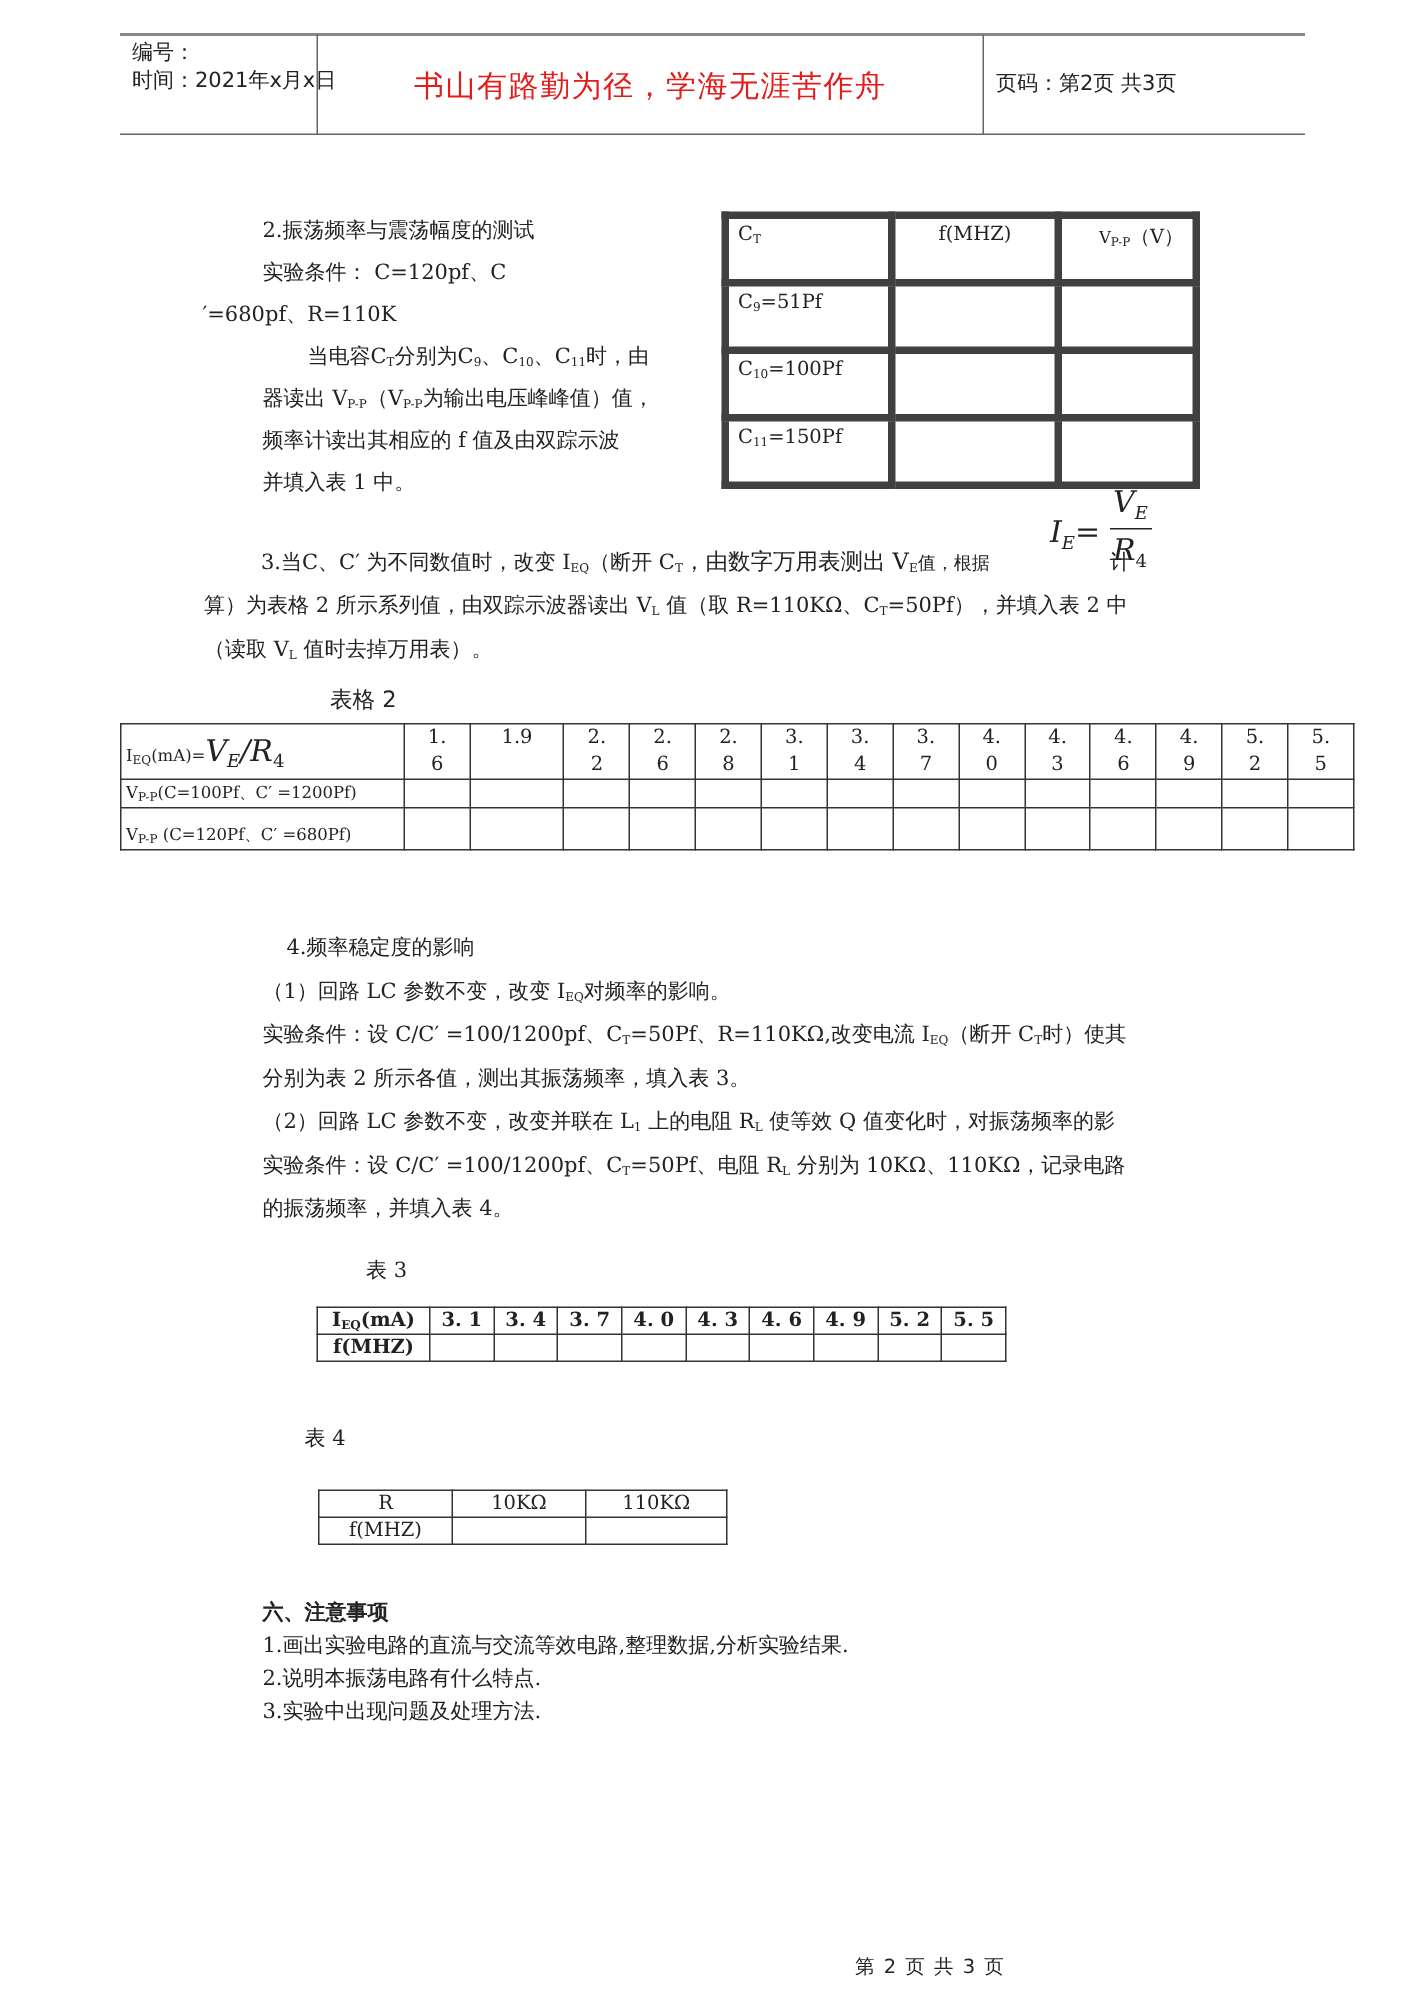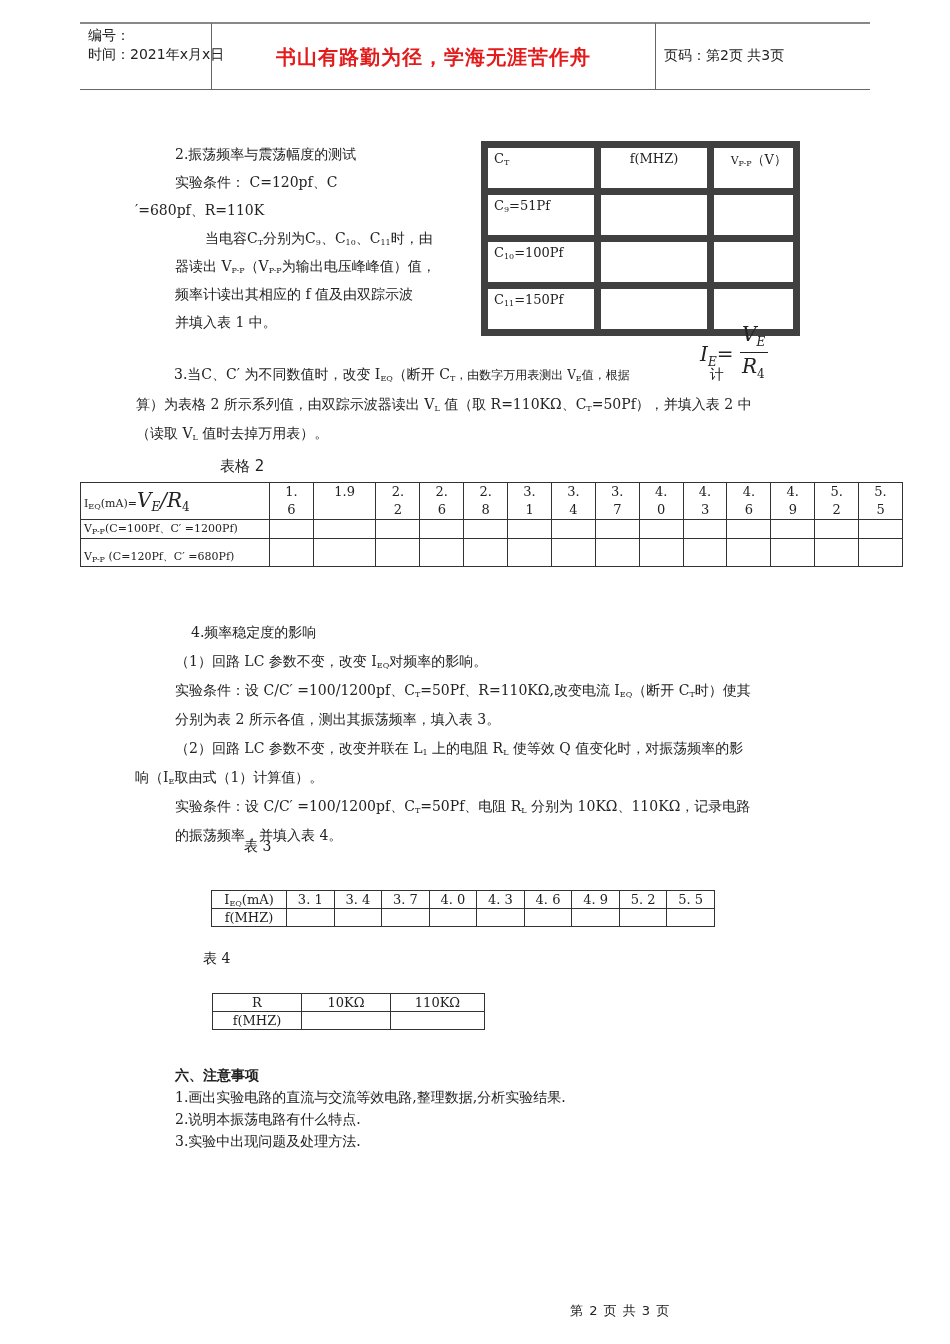--- a/index.html
+++ b/index.html
@@ -11,42 +11,42 @@
     .abs { position: absolute; }
     .sans { font-family: "DejaVu Sans", "Liberation Sans", sans-serif; }
     sub, .sub { font-size: 8px; vertical-align: -2px; line-height: 0; }
 
     
     .hdr-line-top { left: 80px; top: 22px; width: 790px; height: 2px; background: #888; }
     .hdr-line-bot { left: 80px; top: 89px; width: 790px; height: 1px; background: #666; }
     .hdr-vline1 { left: 211px; top: 23px; width: 1px; height: 67px; background: #666; }
     .hdr-vline2 { left: 655px; top: 23px; width: 1px; height: 67px; background: #666; }
     .hdr-left { left: 88px; top: 26px; font-size: 14px; line-height: 19px; color: #222; }
-    .hdr-motto { left: 212px; top: 44px; width: 443px; text-align: center; font-size: 20px; color: #e31b1b; font-weight: bold; letter-spacing: 1px; }
+    .hdr-motto { left: 212px; top: 44px; width: 443px; text-align: center; font-size: 20px; color: #e31b1b; font-weight: normal; letter-spacing: 1px; }
     .hdr-right { left: 664px; top: 47px; font-size: 14px; color: #222; }
 
     
     .p { line-height: 28px; font-size: 14px; }
     .sec2 { left: 175px; top: 140px; width: 290px; }
     .sec2 .line { height: 28px; white-space: nowrap; }
 
     table { border-collapse: collapse; }
     .t1 { left: 481px; top: 141px; width: 319px; font-size: 13px; }
-    .t1 td { border: 7px solid #404040; height: 34px; vertical-align: top; padding: 3px 6px; }
+    .t1 td { border: 5px solid #404040; height: 34px; vertical-align: top; padding: 3px 6px; }
     .t1 tr:first-child td { height: 34px; }
 
     .formula { left: 700px; top: 322px; width: 80px; height: 60px; font-family: "DejaVu Serif", "Liberation Serif", serif; font-style: italic; }
     .sec3 { left: 136px; top: 360px; width: 690px; font-size: 14px; line-height: 29px; }
 
     .t2 { left: 80px; top: 482px; width: 823px; font-size: 13px; }
     .t2 td { border: 1px solid #333; padding: 0 3px; vertical-align: top; }
 
     .sec4 { left: 175px; top: 618px; width: 660px; font-size: 14px; line-height: 29px; }
 
-    .t3 { left: 211px; top: 890px; width: 504px; font-size: 13px; }
+    .t3 { left: 211px; top: 871px; width: 460px; font-size: 13px; font-weight: bold; }
     .t3 td { border: 1px solid #333; height: 17px; padding: 0 3px; text-align: center; line-height: 17px; }
 
     .t4 { left: 212px; top: 993px; width: 273px; font-size: 13px; }
     .t4 td { border: 1px solid #333; height: 17px; padding: 0 3px; text-align: center; line-height: 17px; }
 
     .notes { left: 175px; top: 1064px; font-size: 14px; line-height: 22px; }
     .footer { left: 570px; top: 1302px; font-size: 13px; letter-spacing: 1px; }
   </style>
 </head>
 <body>
@@ -103,21 +103,21 @@
 
 <div class="abs formula">
   <div class="abs" style="left:0;top:20px;font-size:20px"><span>I</span><span style="font-size:12px;vertical-align:-5px">E</span><span style="font-style:normal">=</span></div>
   <div class="abs" style="left:42px;top:0;font-size:20px"><span>V</span><span style="font-size:12px;vertical-align:-5px">E</span></div>
   <div class="abs" style="left:40px;top:30px;width:28px;height:1px;background:#222"></div>
   <div class="abs" style="left:42px;top:32px;font-size:20px"><span>R</span><span style="font-size:12px;font-style:normal;vertical-align:-5px">4</span></div>
 </div>
 
 <div class="abs sec3">
   <div style="padding-left:38px;white-space:nowrap">
-    <span>3.当C、C′ 为不同数值时，改变 I</span><span class="sub">EQ</span><span>（断开 C</span><span class="sub">T</span><span style="font-size:12px">，由数字万用表测出 V</span><span class="sub">E</span><span style="font-size:12px">值，根据</span><span style="display:inline-block;width:80px"></span><span>计</span>
+    <span>3.当C、C′ 为不同数值时，改变 I</span><span class="sub">EQ</span><span>（断开 C</span><span class="sub">T</span><span style="font-size:15px">，由数字万用表测出 V</span><span class="sub">E</span><span style="font-size:12px">值，根据</span><span style="display:inline-block;width:80px"></span><span>计</span>
   </div>
   <div style="white-space:nowrap">
     <span>算）为表格 2 所示系列值，由双踪示波器读出 V</span><span class="sub">L</span><span> 值（取 R=110KΩ、C</span><span class="sub">T</span><span>=50Pf），并填入表 2 中</span>
   </div>
   <div style="white-space:nowrap">
     <span>（读取 V</span><span class="sub">L</span><span> 值时去掉万用表）。</span>
   </div>
   <div class="sans" style="padding-left:84px;margin-top:4px;font-size:15px">表格  2</div>
 </div>
 
@@ -220,21 +220,20 @@
   </tr>
 </tbody>
   </table>
 
 <div class="abs sec4">
   <div style="padding-left:16px">4.频率稳定度的影响</div>
   <div style="white-space:nowrap"><span>（1）回路 LC 参数不变，改变 I</span><span class="sub">EQ</span><span>对频率的影响。</span></div>
   <div style="white-space:nowrap"><span>实验条件：设 C/C′ =100/1200pf、C</span><span class="sub">T</span><span>=50Pf、R=110KΩ,改变电流 I</span><span class="sub">EQ</span><span>（断开 C</span><span class="sub">T</span><span>时）使其</span></div>
   <div>分别为表 2 所示各值，测出其振荡频率，填入表 3。</div>
   <div style="white-space:nowrap"><span>（2）回路 LC 参数不变，改变并联在 L</span><span class="sub">1</span><span> 上的电阻 R</span><span class="sub">L</span><span> 使等效 Q 值变化时，对振荡频率的影</span></div>
-  <div style="margin-left:-40px;white-space:nowrap"><span>响（I</span><span class="sub">E</span><span>取由式（1）计算值）。</span></div>
   <div style="white-space:nowrap"><span>实验条件：设 C/C′ =100/1200pf、C</span><span class="sub">T</span><span>=50Pf、电阻 R</span><span class="sub">L</span><span> 分别为 10KΩ、110KΩ，记录电路</span></div>
   <div>的振荡频率，并填入表 4。</div>
 </div>
 
 <div class="abs" style="left:244px;top:838px;font-size:14px">表 3</div>
 
 <table class="abs t3">
   <tbody>
       <tr>
     <td style="width:68px"><span>I</span><span class="sub">EQ</span><span>(mA)</span></td>

